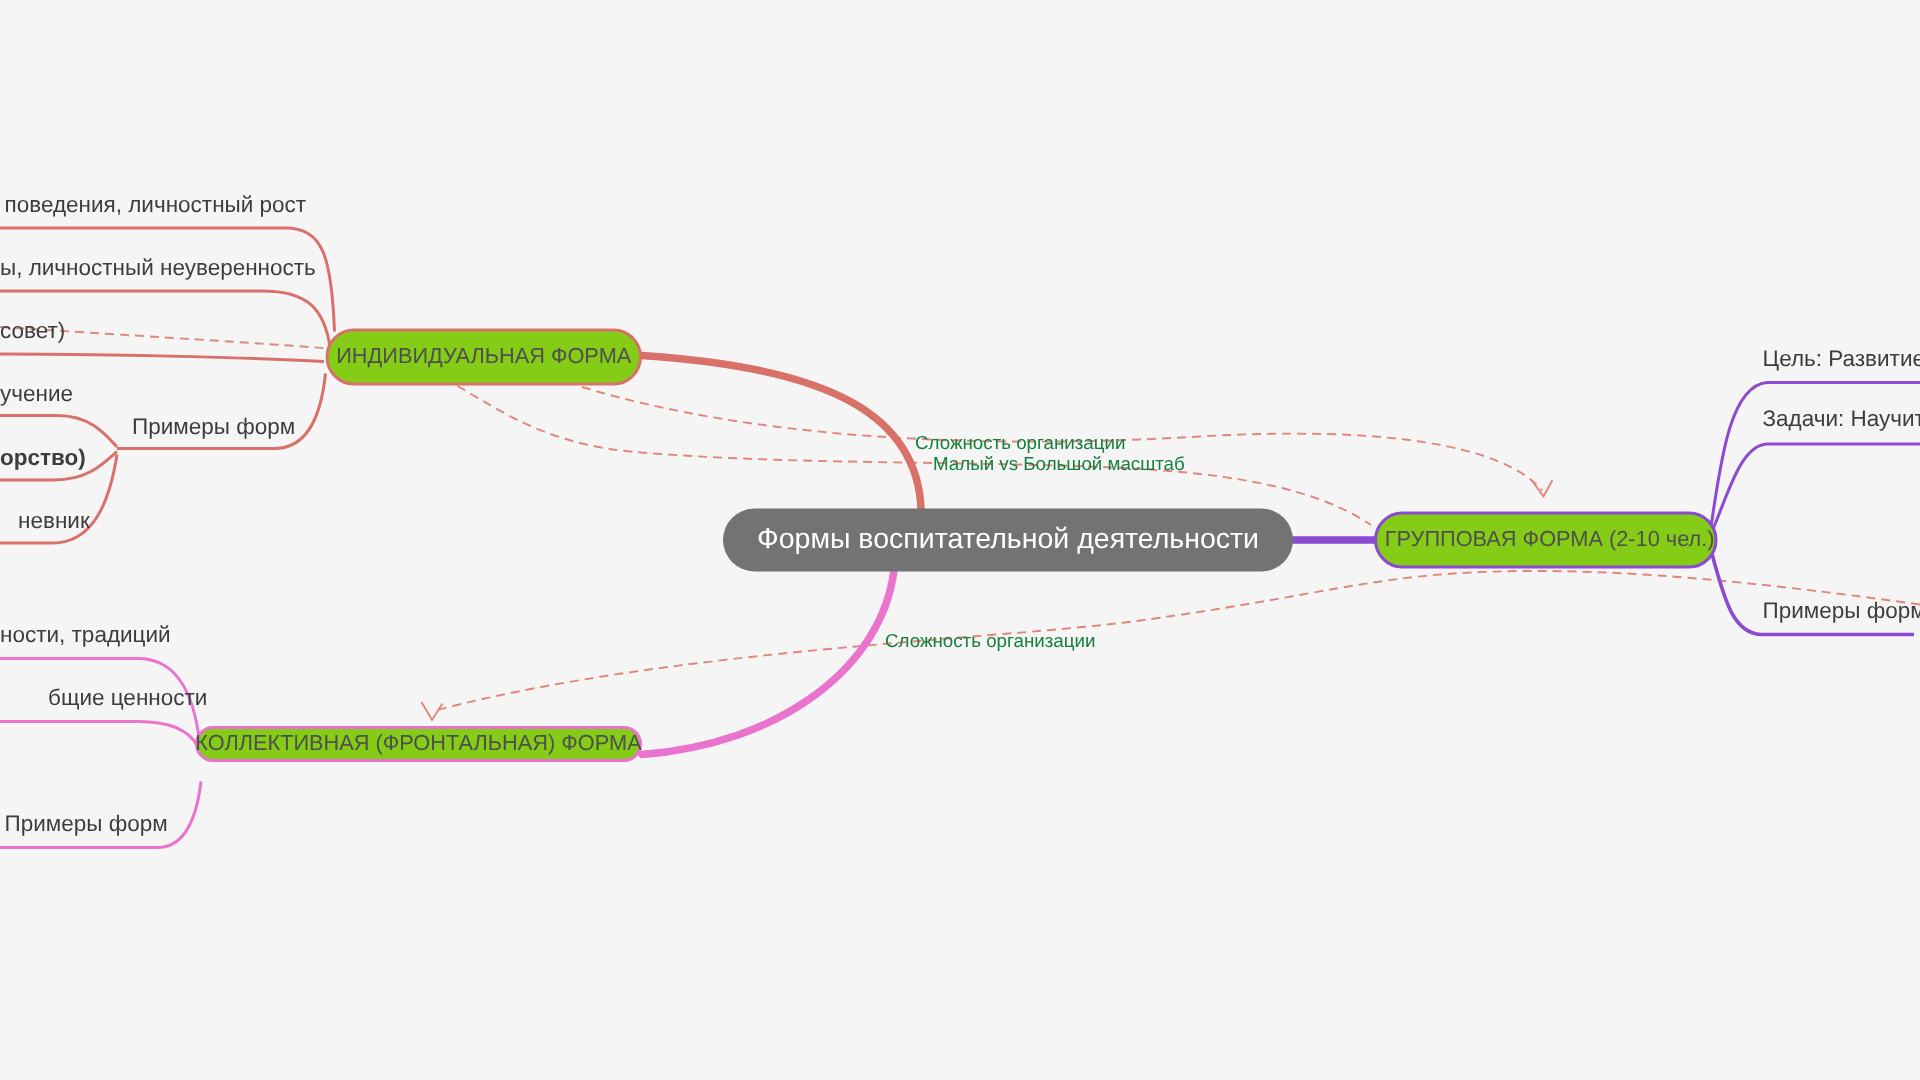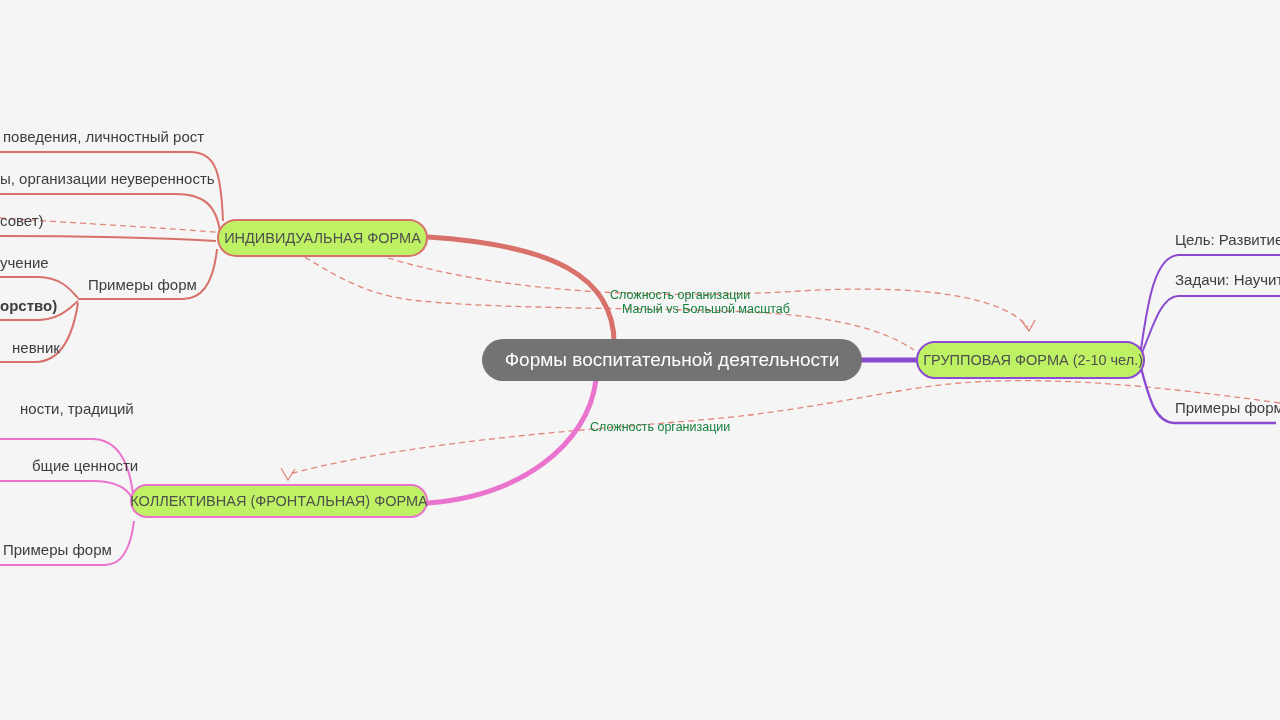--- a/index.html
+++ b/index.html
@@ -2,21 +2,21 @@
 <html><head>
 <meta charset="utf-8">
 <style>
   html,body{margin:0;padding:0;}
   .canvas{
     position:relative;width:1280px;height:720px;background:#f5f5f5;
     overflow:hidden;font-family:"Liberation Sans","DejaVu Sans",sans-serif;
   }
   svg.wires{position:absolute;left:0;top:0;z-index:1;}
   .pill{
-    position:absolute;z-index:2;background:#bef264;border-radius:20px;
+    position:absolute;z-index:2;background:#84cc16;border-radius:20px;
     display:flex;align-items:center;justify-content:center;
     font-size:14.5px;color:#4f4f4f;white-space:nowrap;box-sizing:border-box;
   }
   .pill.root{
     background:#737373;color:#ffffff;font-size:19px;border:none;border-radius:21px;
   }
   .pill.individual{border:2.5px solid #d9716b;}
   .pill.group{border:2.5px solid #8b4ad0;}
   .pill.collective{border:2.5px solid #e973cd;}
   .lbl{
@@ -65,37 +65,37 @@
   </div>
 
   <div class="pill individual" style="left:217px;top:219px;width:211px;height:38px;">
     <span>ИНДИВИДУАЛЬНАЯ ФОРМА</span>
   </div>
 
   <div class="pill group" style="left:916px;top:341px;width:229px;height:38px;justify-content:flex-end;">
     <span>ГРУППОВАЯ ФОРМА (2-10 чел.)</span>
   </div>
 
-  <div class="pill collective" style="left:130px;top:484px;width:298px;height:34px;">
+  <div class="pill collective" style="left:130px;top:484px;width:298px;height:24px;">
     <span>КОЛЛЕКТИВНАЯ (ФРОНТАЛЬНАЯ) ФОРМА</span>
   </div>
 
   <div class="lbl" style="left:3px;top:128px;text-align:right;">поведения, личностный рост</div>
-  <div class="lbl" style="left:0px;top:170px;">ы, организации неуверенность</div>
+  <div class="lbl" style="left:0px;top:170px;">ы, личностный неуверенность</div>
   <div class="lbl" style="left:0px;top:212px;">совет)</div>
   <div class="lbl" style="left:88px;top:276px;">Примеры форм</div>
   <div class="lbl" style="left:0px;top:254px;">учение</div>
   <div class="lbl" style="left:0px;top:297px;font-weight:bold;">орство)</div>
   <div class="lbl" style="left:0px;top:339px;padding-left:12px;">невник</div>
 
   <div class="lbl" style="left:1175px;top:231px;">Цель: Развитие н</div>
   <div class="lbl" style="left:1175px;top:271px;">Задачи: Научить</div>
   <div class="lbl" style="left:1175px;top:399px;">Примеры форм</div>
 
-  <div class="lbl" style="left:0px;top:400px;padding-left:20px;">ности, традиций</div>
+  <div class="lbl" style="left:0px;top:415px;">ности, традиций</div>
   <div class="lbl" style="left:0px;top:457px;margin-left:32px;">бщие ценности</div>
   <div class="lbl" style="left:3px;top:541px;">Примеры форм</div>
 
   <div class="rlbl" style="left:610px;top:288px;">Сложность организации</div>
   <div class="rlbl" style="left:622px;top:302px;">Малый vs Большой масштаб</div>
   <div class="rlbl" style="left:590px;top:420px;">Сложность организации</div>
 
 </div>
 
 </body></html>

